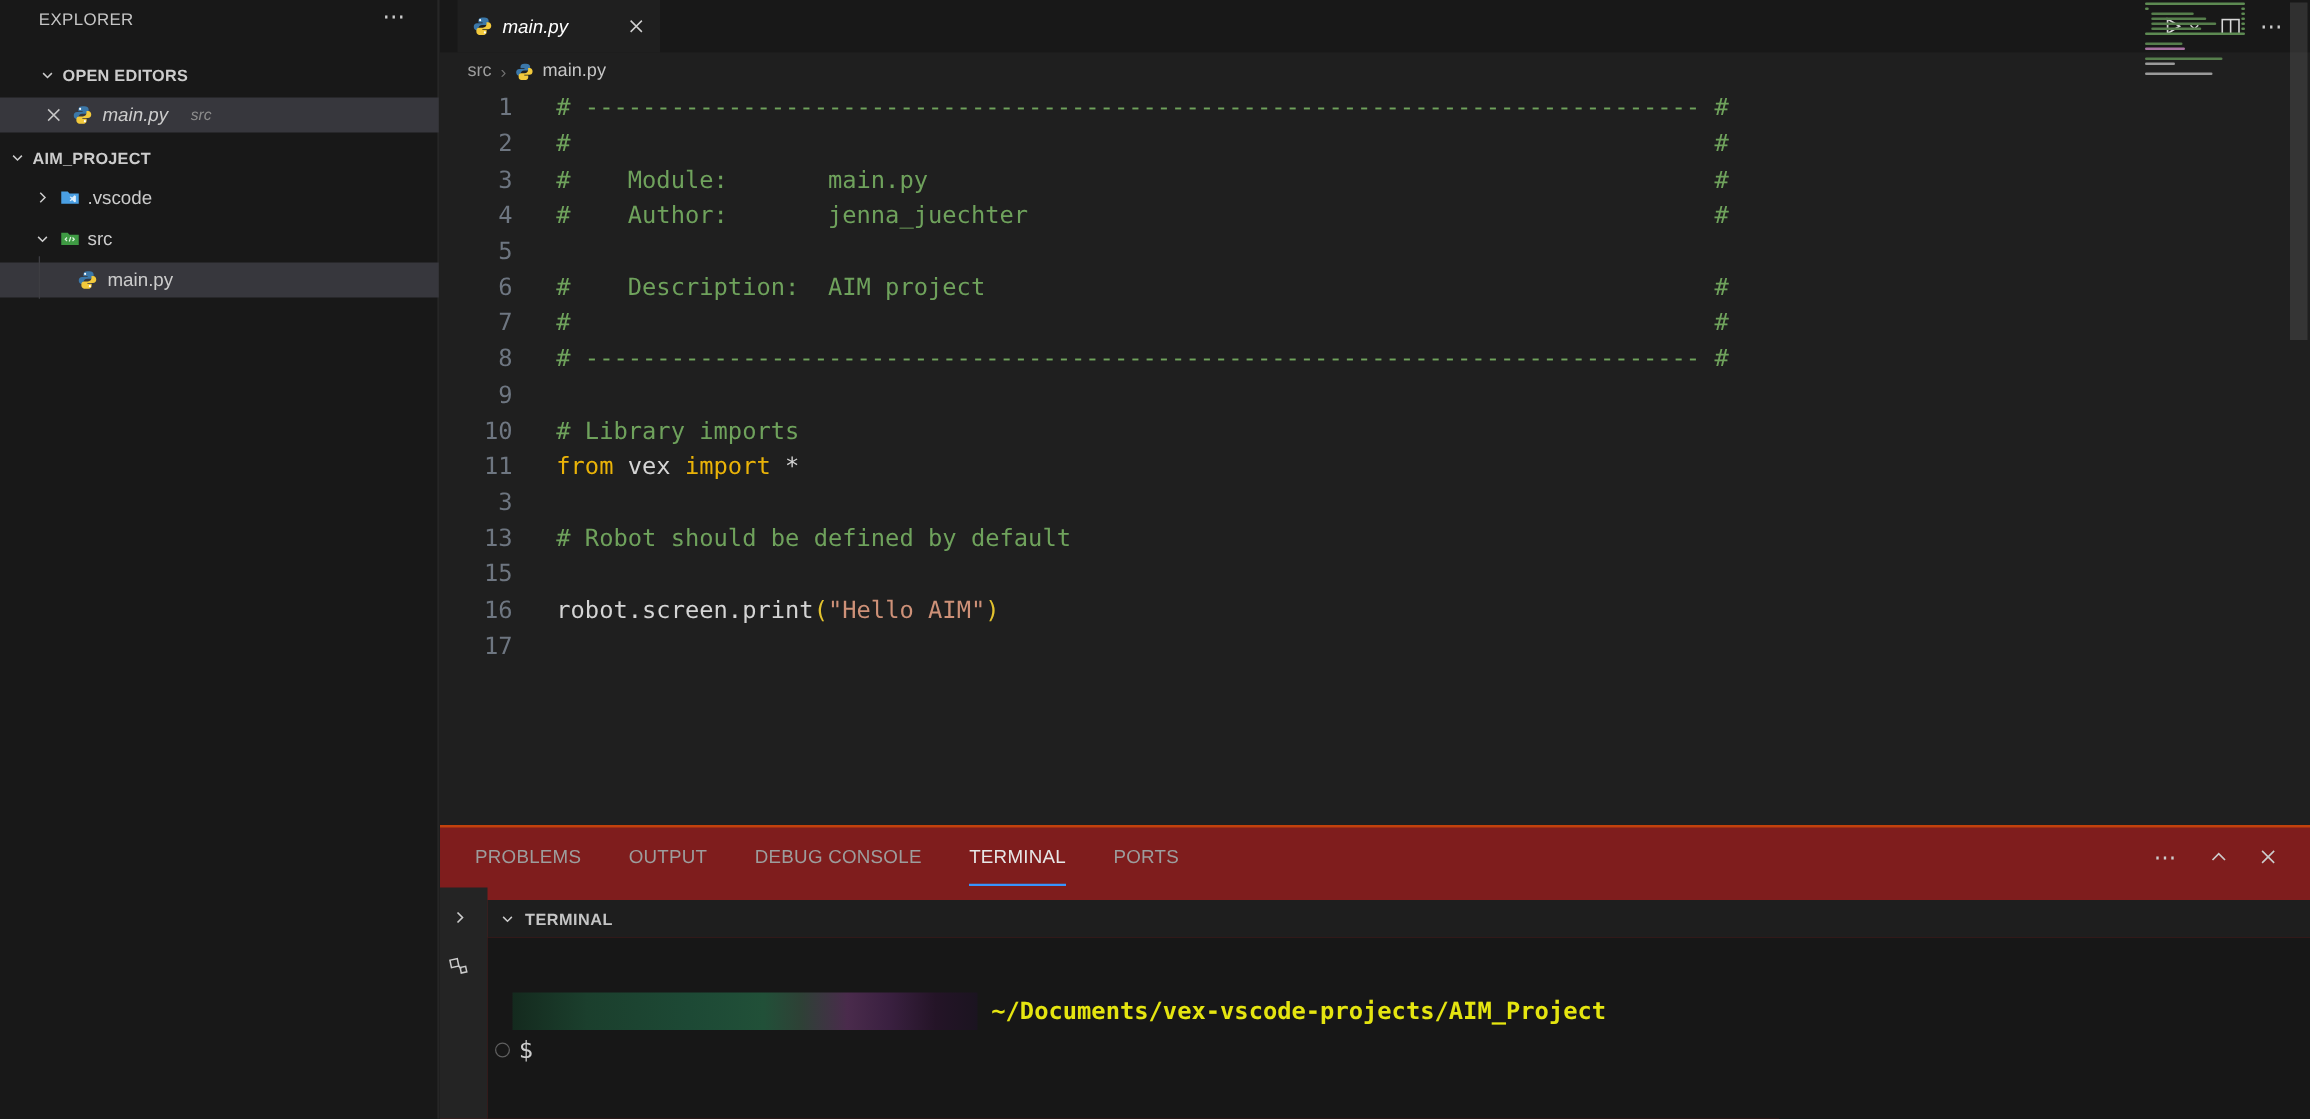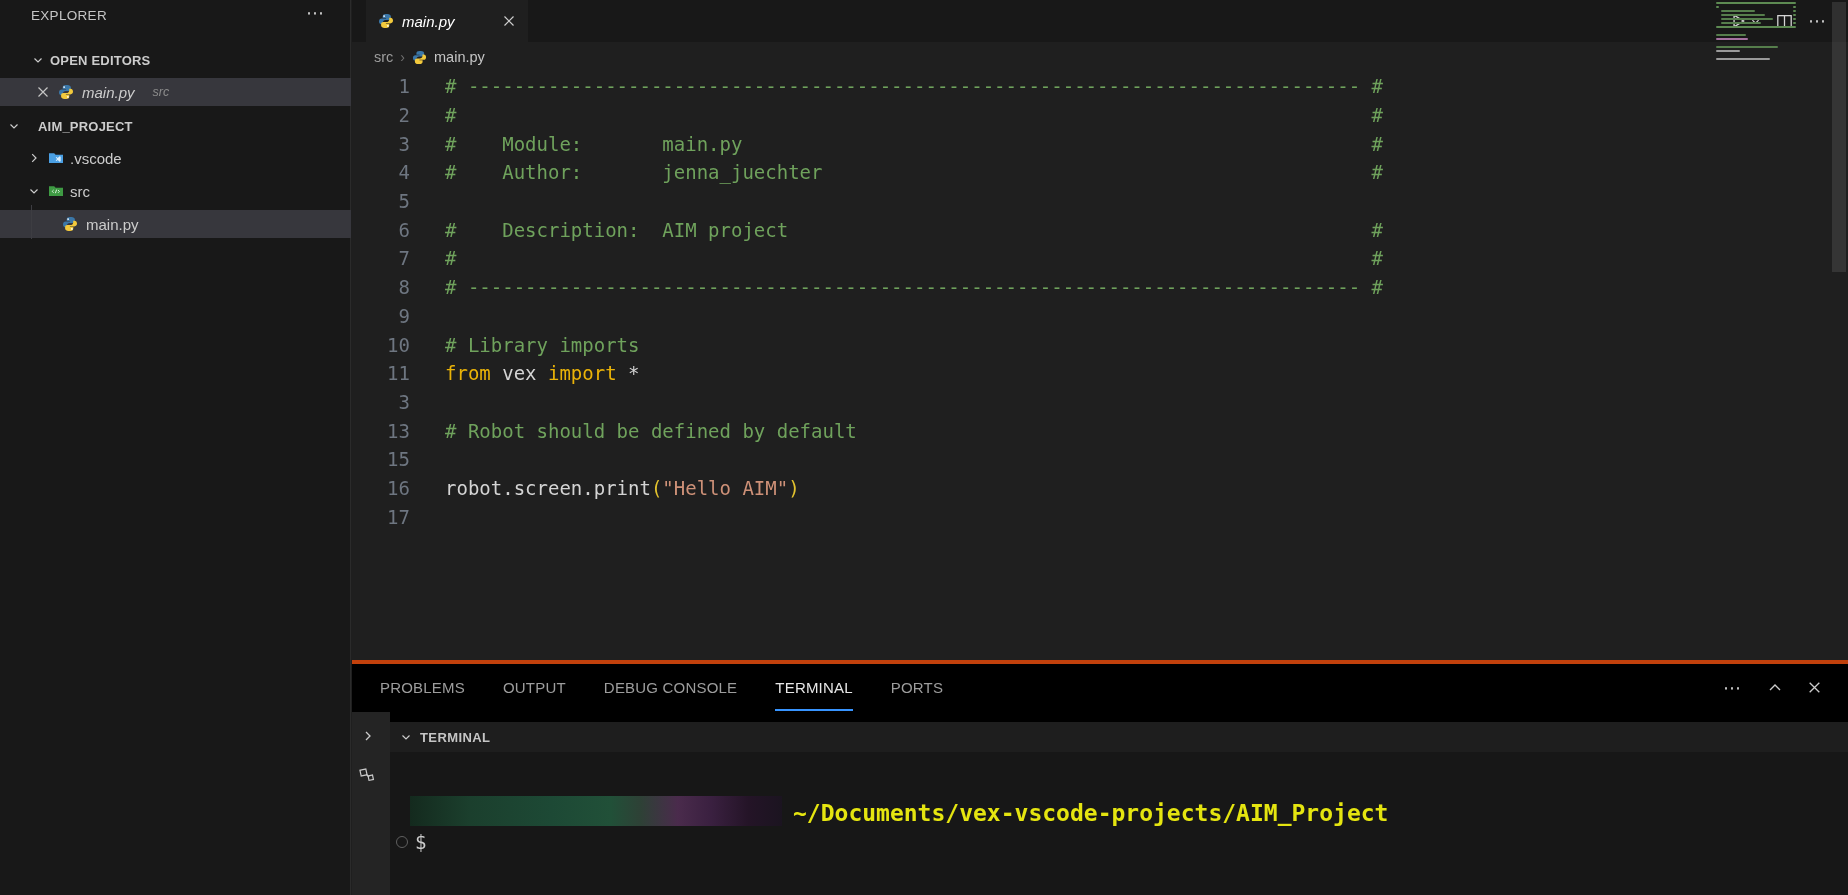--- a/index.html
+++ b/index.html
@@ -51,36 +51,36 @@
   .y { color:#e2c22e; } 
   .cursor { display:inline-block; width:2px; height:23px; background:#d7d7d7; vertical-align:middle; }
 
   
   #minimap { position:absolute; left:1364px; top:2px; width:84px; height:120px; cursor:pointer; }
   .mm { position:absolute; height:2px; border-radius:1px; }
   #scroll-thumb { position:absolute; right:2px; top:2px; width:14px; height:270px;
     background:rgba(121,121,121,.25); cursor:pointer; }
 
   
-  #panel { position:absolute; left:352px; top:660px; right:0; bottom:0; background:#000000;
-    border-top:4px solid #c2410c; }
+  #panel { position:absolute; left:352px; top:660px; right:0; bottom:0; background:#7f1d1d;
+    border-top:2px solid #c2410c; }
   #panel-tabs { position:absolute; left:28px; top:0; height:47px; display:flex; gap:38px; }
   .ptab { height:47px; display:flex; align-items:center; font-size:15px; color:#9d9d9d;
     cursor:pointer; letter-spacing:.2px; }
   .ptab.active { color:#e7e7e7; box-shadow: inset 0 -2px 0 #3794ff; }
   #panel-actions { position:absolute; right:26px; top:0; height:47px; display:flex; align-items:center; gap:24px; }
   #term-gutter { position:absolute; left:0; top:48px; bottom:0; width:38px; background:#242424; }
   #term-header { position:absolute; left:38px; top:58px; right:0; height:30px; background:#1e1e1e;
     display:flex; align-items:center; gap:6px; padding-left:8px; }
   .term-title { font-size:13px; font-weight:bold; color:#c5c5c5; letter-spacing:.4px; }
   #term-body { position:absolute; left:38px; top:88px; right:0; bottom:0; background:#171717; }
   #term-art { position:absolute; left:20px; top:44px; width:372px; height:30px;
     background:linear-gradient(90deg,#142a1e 0%,#1b3f2d 16%,#1d4935 38%,#215038 54%,#2e4136 62%,#4a2b4c 72%,#3a2040 81%,#241427 91%,#1b1420 100%); }
   #term-path { position:absolute; left:403px; top:48px; font-family:"DejaVu Sans Mono", monospace;
-    font-size:23px; font-weight:bold; color:#e5e510; white-space:pre; }
+    font-size:19px; font-weight:bold; color:#e5e510; white-space:pre; }
   #term-prompt-row { position:absolute; left:6px; top:75px; height:30px; display:flex; align-items:center; gap:7px; }
   #cmd-decoration { width:12px; height:12px; border:1.5px solid #5f5f5f; border-radius:50%; }
   #prompt-char { font-family:"DejaVu Sans Mono", monospace; font-size:19px; color:#cccccc; }
 
   svg { display:block; }
   .dots3 { color:#cccccc; font-size:18px; letter-spacing:2px; cursor:pointer; }
 </style>
 </head>
 <body>
 
@@ -108,21 +108,21 @@
         <path fill="#3b77a8" d="M7.9 1C6 1 4.7 1.8 4.7 3.5V5h3.4v.6H3.7C2 5.6 1 6.7 1 8.4s1 2.9 2.6 2.9h1.2V9.6c0-1.5 1.3-2.7 2.9-2.7h3c1.3 0 2.2-.9 2.2-2.2V3.5C12.9 1.9 11.3 1 9.6 1z"></path>
         <circle fill="#ffffff" cx="6.1" cy="3.1" r=".85"></circle>
         <path fill="#f2c93c" d="M8.1 15c1.9 0 3.2-.8 3.2-2.5V11H7.9v-.6h4.4c1.7 0 2.7-1.1 2.7-2.8S14 4.7 12.4 4.7h-1.2v1.7c0 1.5-1.3 2.7-2.9 2.7h-3c-1.3 0-2.2.9-2.2 2.2v1.2C3.1 14.1 4.7 15 6.4 15z"></path>
         <circle fill="#ffffff" cx="9.9" cy="12.9" r=".85"></circle>
       </svg>
     </span>
     <span class="sb-file-label italic">main.py</span>
     <span class="sb-detail">src</span>
   </div>
 
-  <div class="sb-row" style="top:112px; padding-left:6px; gap:16px;text-align:center;">
+  <div class="sb-row" style="top:112px; padding-left:6px; gap:4px;text-align:center;">
     <span class="chev">
       <svg width="16" height="16" viewBox="0 0 16 16">
           <path d="M4.5 6.5 8 10l3.5-3.5" stroke="#cccccc" stroke-width="1.2" fill="none"></path>
         </svg>
     </span>
     <span class="sb-sec-label">AIM_PROJECT</span>
   </div>
 
   <div class="sb-row" style="top:144px; padding-left:26px; gap:6px;">
     <span class="chev">

